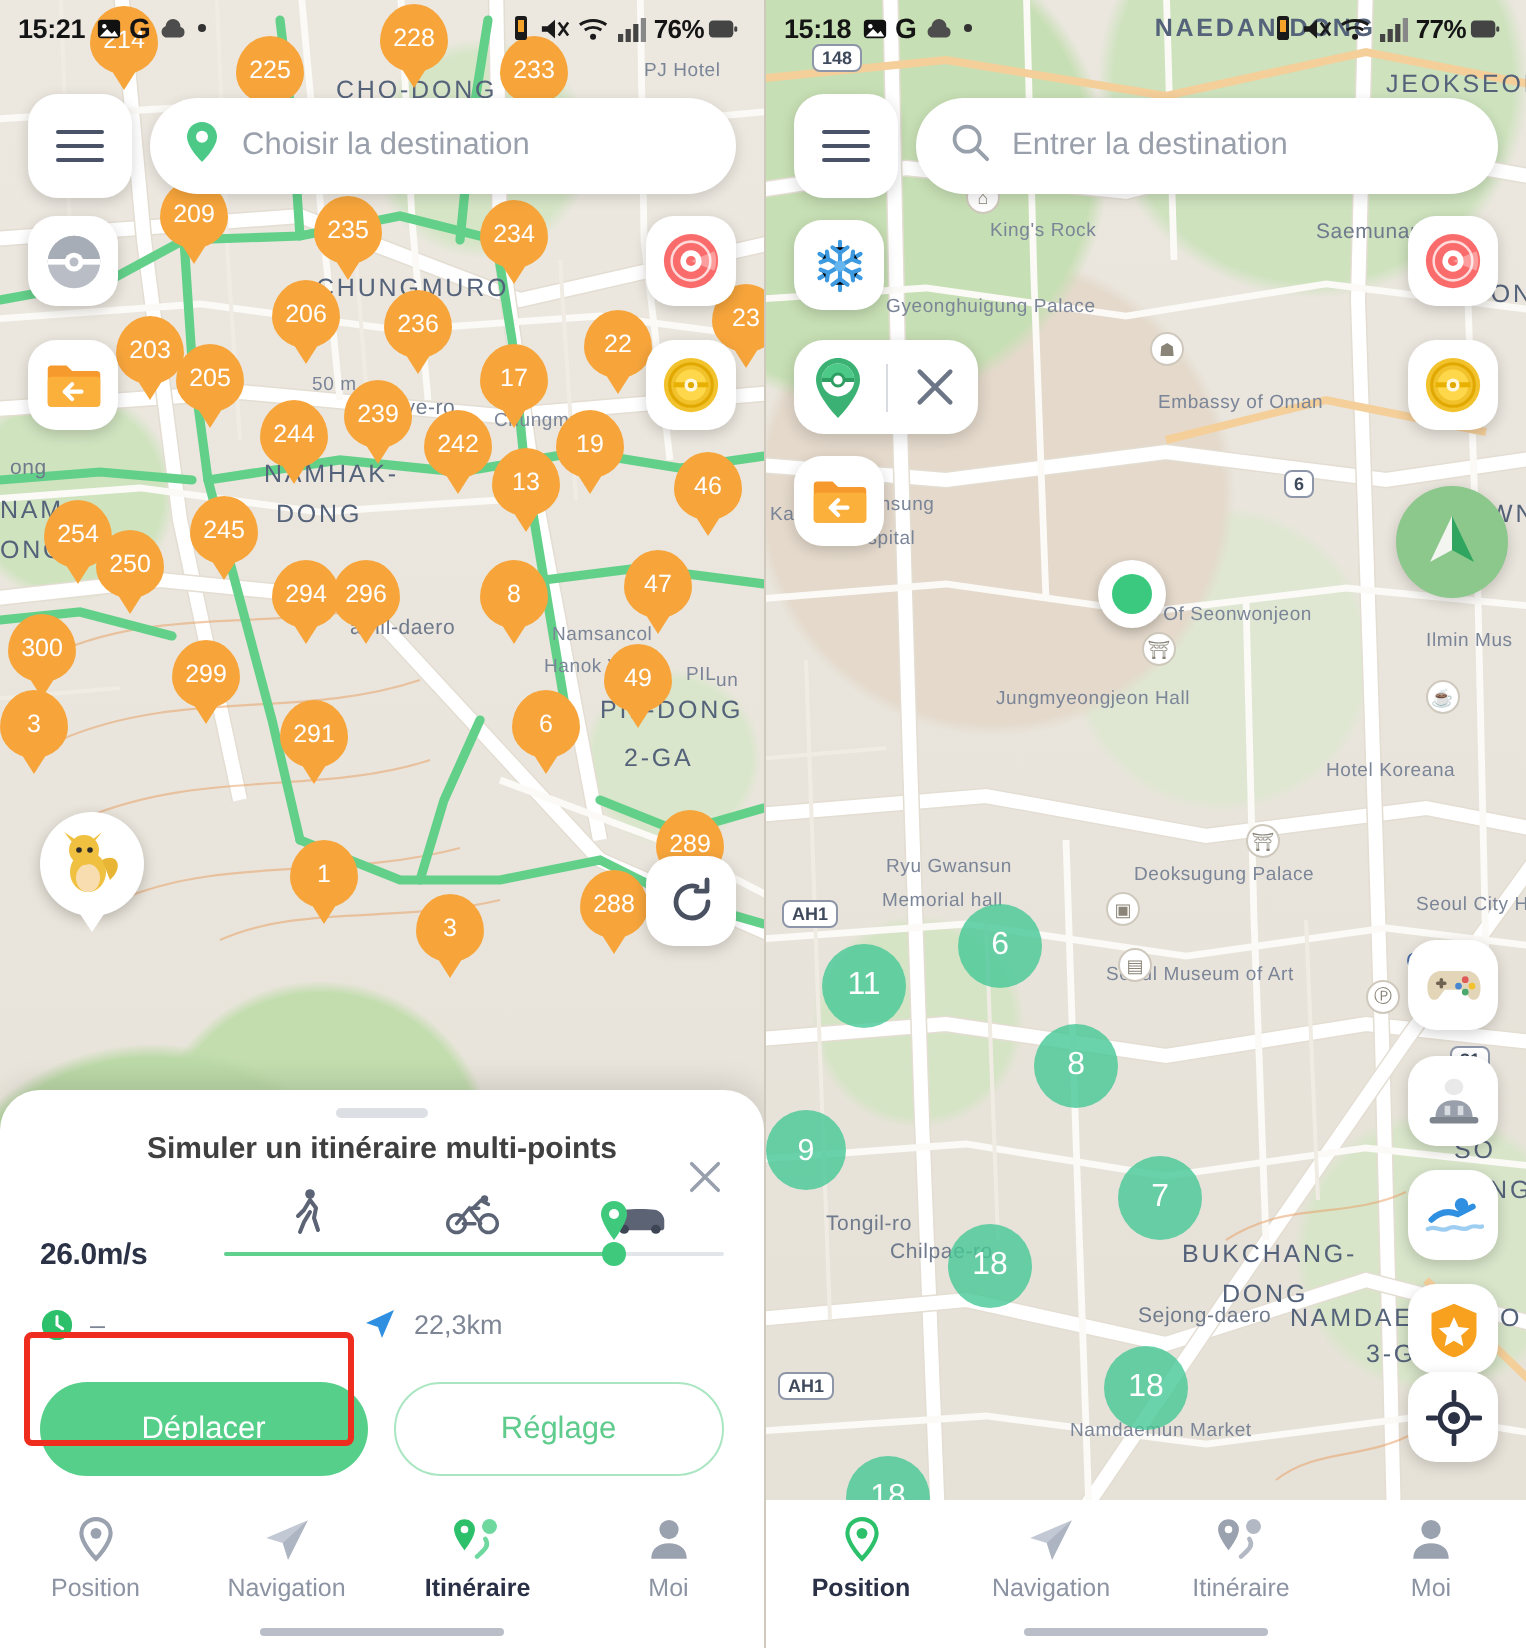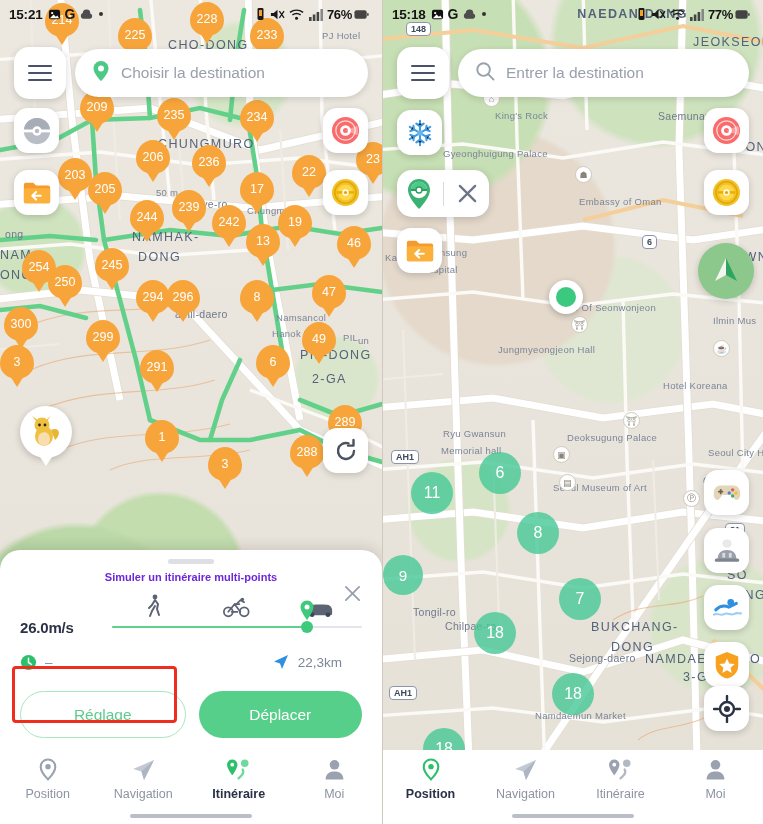--- a/index.html
+++ b/index.html
@@ -115,39 +115,39 @@
   .pokeball-marker .tail { position:absolute; bottom:0; left:50%; transform:translateX(-50%);
       width:0; height:0; border-left:8px solid transparent; border-right:8px solid transparent;
       border-top:12px solid #fff; }
 
   
   .sheet { position:absolute; left:0; right:0; bottom:74px; background:#fff;
            border-radius:20px 20px 0 0; z-index:45; box-shadow:0 -3px 14px rgba(0,0,0,.13);
            padding:9px 20px 12px; }
   .grabber { width:46px; height:4.5px; border-radius:3px; background:#dcdfe4; margin:0 auto 6px; }
   .sheet-head { position:relative; text-align:center; padding:0 30px; }
-  .sheet-title { font-size:11px; font-weight:700; color:#6d28d9; line-height:1.28; }
+  .sheet-title { font-size:15px; font-weight:700; color:#404040; line-height:1.28; }
   .sheet-close { position:absolute; right:-4px; top:10px; width:28px; height:28px;
                  display:flex; align-items:center; justify-content:center; }
 
   .modes { display:flex; align-items:flex-end; margin-top:10px; padding-left:92px; }
   .modes .m { flex:1; display:flex; justify-content:center; }
   .speedrow { display:flex; align-items:center; margin-top:-2px; }
   .speedval { width:92px; font-size:15px; font-weight:700; color:#2b3245; letter-spacing:-.2px; }
   .track { position:relative; flex:1; height:22px; display:flex; align-items:center; }
   .track .bar { position:absolute; left:0; right:0; height:2.5px; background:#e2e5ea; border-radius:2px; }
   .track .fill { position:absolute; left:0; height:2.5px; background:#5fd18d; border-radius:2px; }
   .track .knob { position:absolute; width:12px; height:12px; border-radius:50%; background:#3ec97d;
                  transform:translateX(-50%); }
   .track .kpin { position:absolute; width:16px; height:21px; transform:translate(-50%,-17px); }
 
   .stats { margin-top:15px; }
   .statrow { display:flex; align-items:center; margin-bottom:7px; }
   .statcell { flex:1; display:flex; align-items:center; gap:8px; font-size:13.5px; color:#7e8696; }
-  .statcell.r { justify-content:flex-end; padding-right:20px; }
+  .statcell.r { justify-content:flex-start; padding-right:20px; }
 
   .actions { display:flex; gap:13px; margin-top:13px; }
   .btn { flex:1; height:47px; border-radius:24px; display:flex; align-items:center;
          justify-content:center; font-size:15.5px; }
   .btn.ghost { background:#fff; border:1.6px solid #a9e6c1; color:#5fcb8d; }
   .btn.primary { background:#56cf8a; color:#fff; }
   .hl-box { position:absolute; border:3px solid #ef2d1e; border-radius:4px;
             left:12px; bottom:101px; width:165px; height:57px; z-index:60; pointer-events:none; }
 
   
@@ -551,22 +551,22 @@
               <path d="M16,2 L2,8.5 L8,10.5 L10,16 Z" fill="#2f8fe0"></path>
             </svg>
           <span>22,3km</span>
         </div>
       </div>
       <div class="statrow">
       </div>
     </div>
 
     <div class="actions">
+      <div class="btn primary">Déplacer</div>
       <div class="btn ghost">Réglage</div>
-      <div class="btn primary">Déplacer</div>
     </div>
   </div>
   <div class="hl-box"></div>
 
   <div class="navbar">
     <div class="navitems">
       <div class="navitem">
         <svg width="22" height="24" viewBox="0 0 20 23">
             <path d="M10,1.5 C14,1.5 17,4.5 17,8.3 C17,13.3 10,20.5 10,20.5 C10,20.5 3,13.3 3,8.3 C3,4.5 6,1.5 10,1.5 Z" fill="none" stroke="#9aa1af" stroke-width="2"></path>
             <circle cx="10" cy="8.3" r="2.6" fill="#9aa1af"></circle>

